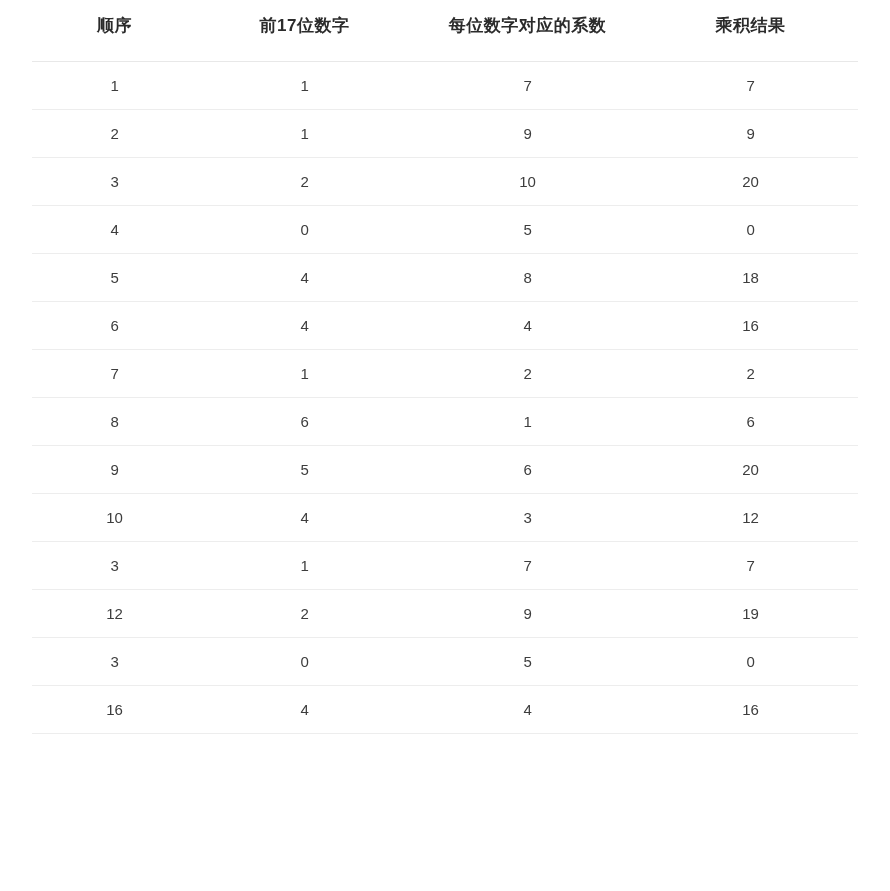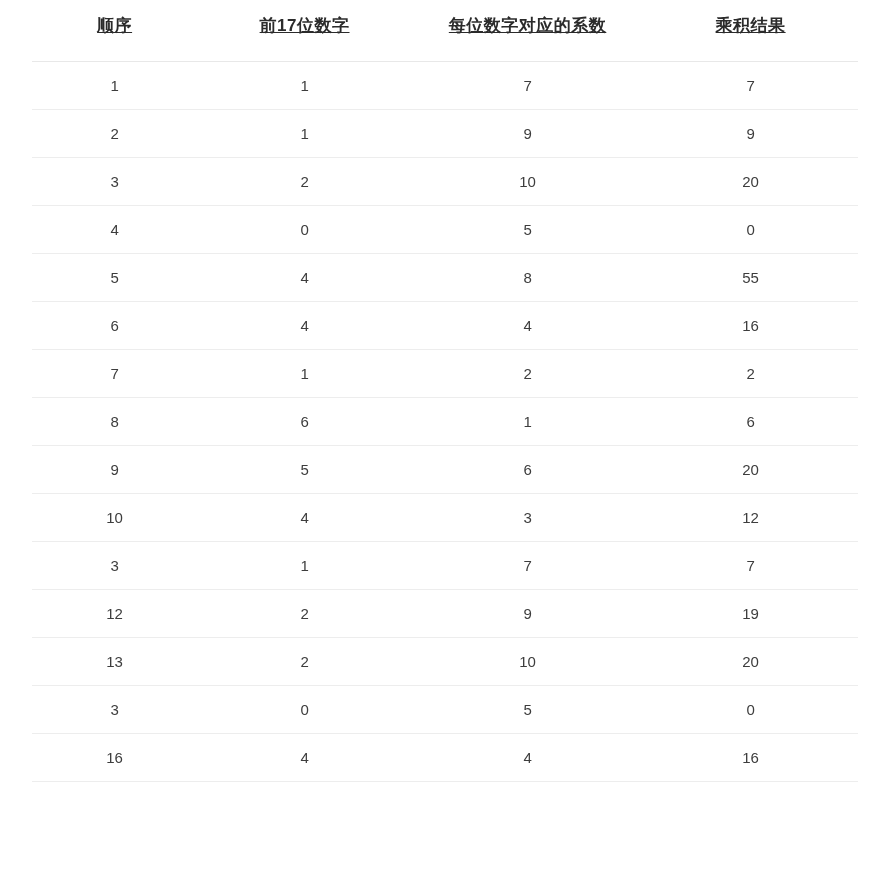--- a/index.html
+++ b/index.html
@@ -30,21 +30,20 @@
   table.data-table col.c-prod   { width: 26%; }
 
   thead th {
     font-size: 17px;
     font-weight: bold;
     color: #2b2b2b;
     text-align: center;
     padding: 14px 4px 24px 4px;
     border-bottom: 1px solid #e8e8e8;
     letter-spacing: 0.5px;
-    text-decoration: underline;
   }
   tbody td {
     font-size: 15px;
     color: #3d3d3d;
     text-align: center;
     padding: 14px 4px;
     border-bottom: 1px solid #ededed;
     height: 19px;
   }
   tbody tr:last-child td {
@@ -92,21 +91,21 @@
       <tr>
         <td>4</td>
         <td>0</td>
         <td>5</td>
         <td>0</td>
       </tr>
       <tr>
         <td>5</td>
         <td>4</td>
         <td>8</td>
-        <td>55</td>
+        <td>18</td>
       </tr>
       <tr>
         <td>6</td>
         <td>4</td>
         <td>4</td>
         <td>16</td>
       </tr>
       <tr>
         <td>7</td>
         <td>1</td>
@@ -137,26 +136,20 @@
         <td>7</td>
         <td>7</td>
       </tr>
       <tr>
         <td>12</td>
         <td>2</td>
         <td>9</td>
         <td>19</td>
       </tr>
       <tr>
-        <td>13</td>
-        <td>2</td>
-        <td>10</td>
-        <td>20</td>
-      </tr>
-      <tr>
         <td>3</td>
         <td>0</td>
         <td>5</td>
         <td>0</td>
       </tr>
       <tr>
         <td>16</td>
         <td>4</td>
         <td>4</td>
         <td>16</td>

